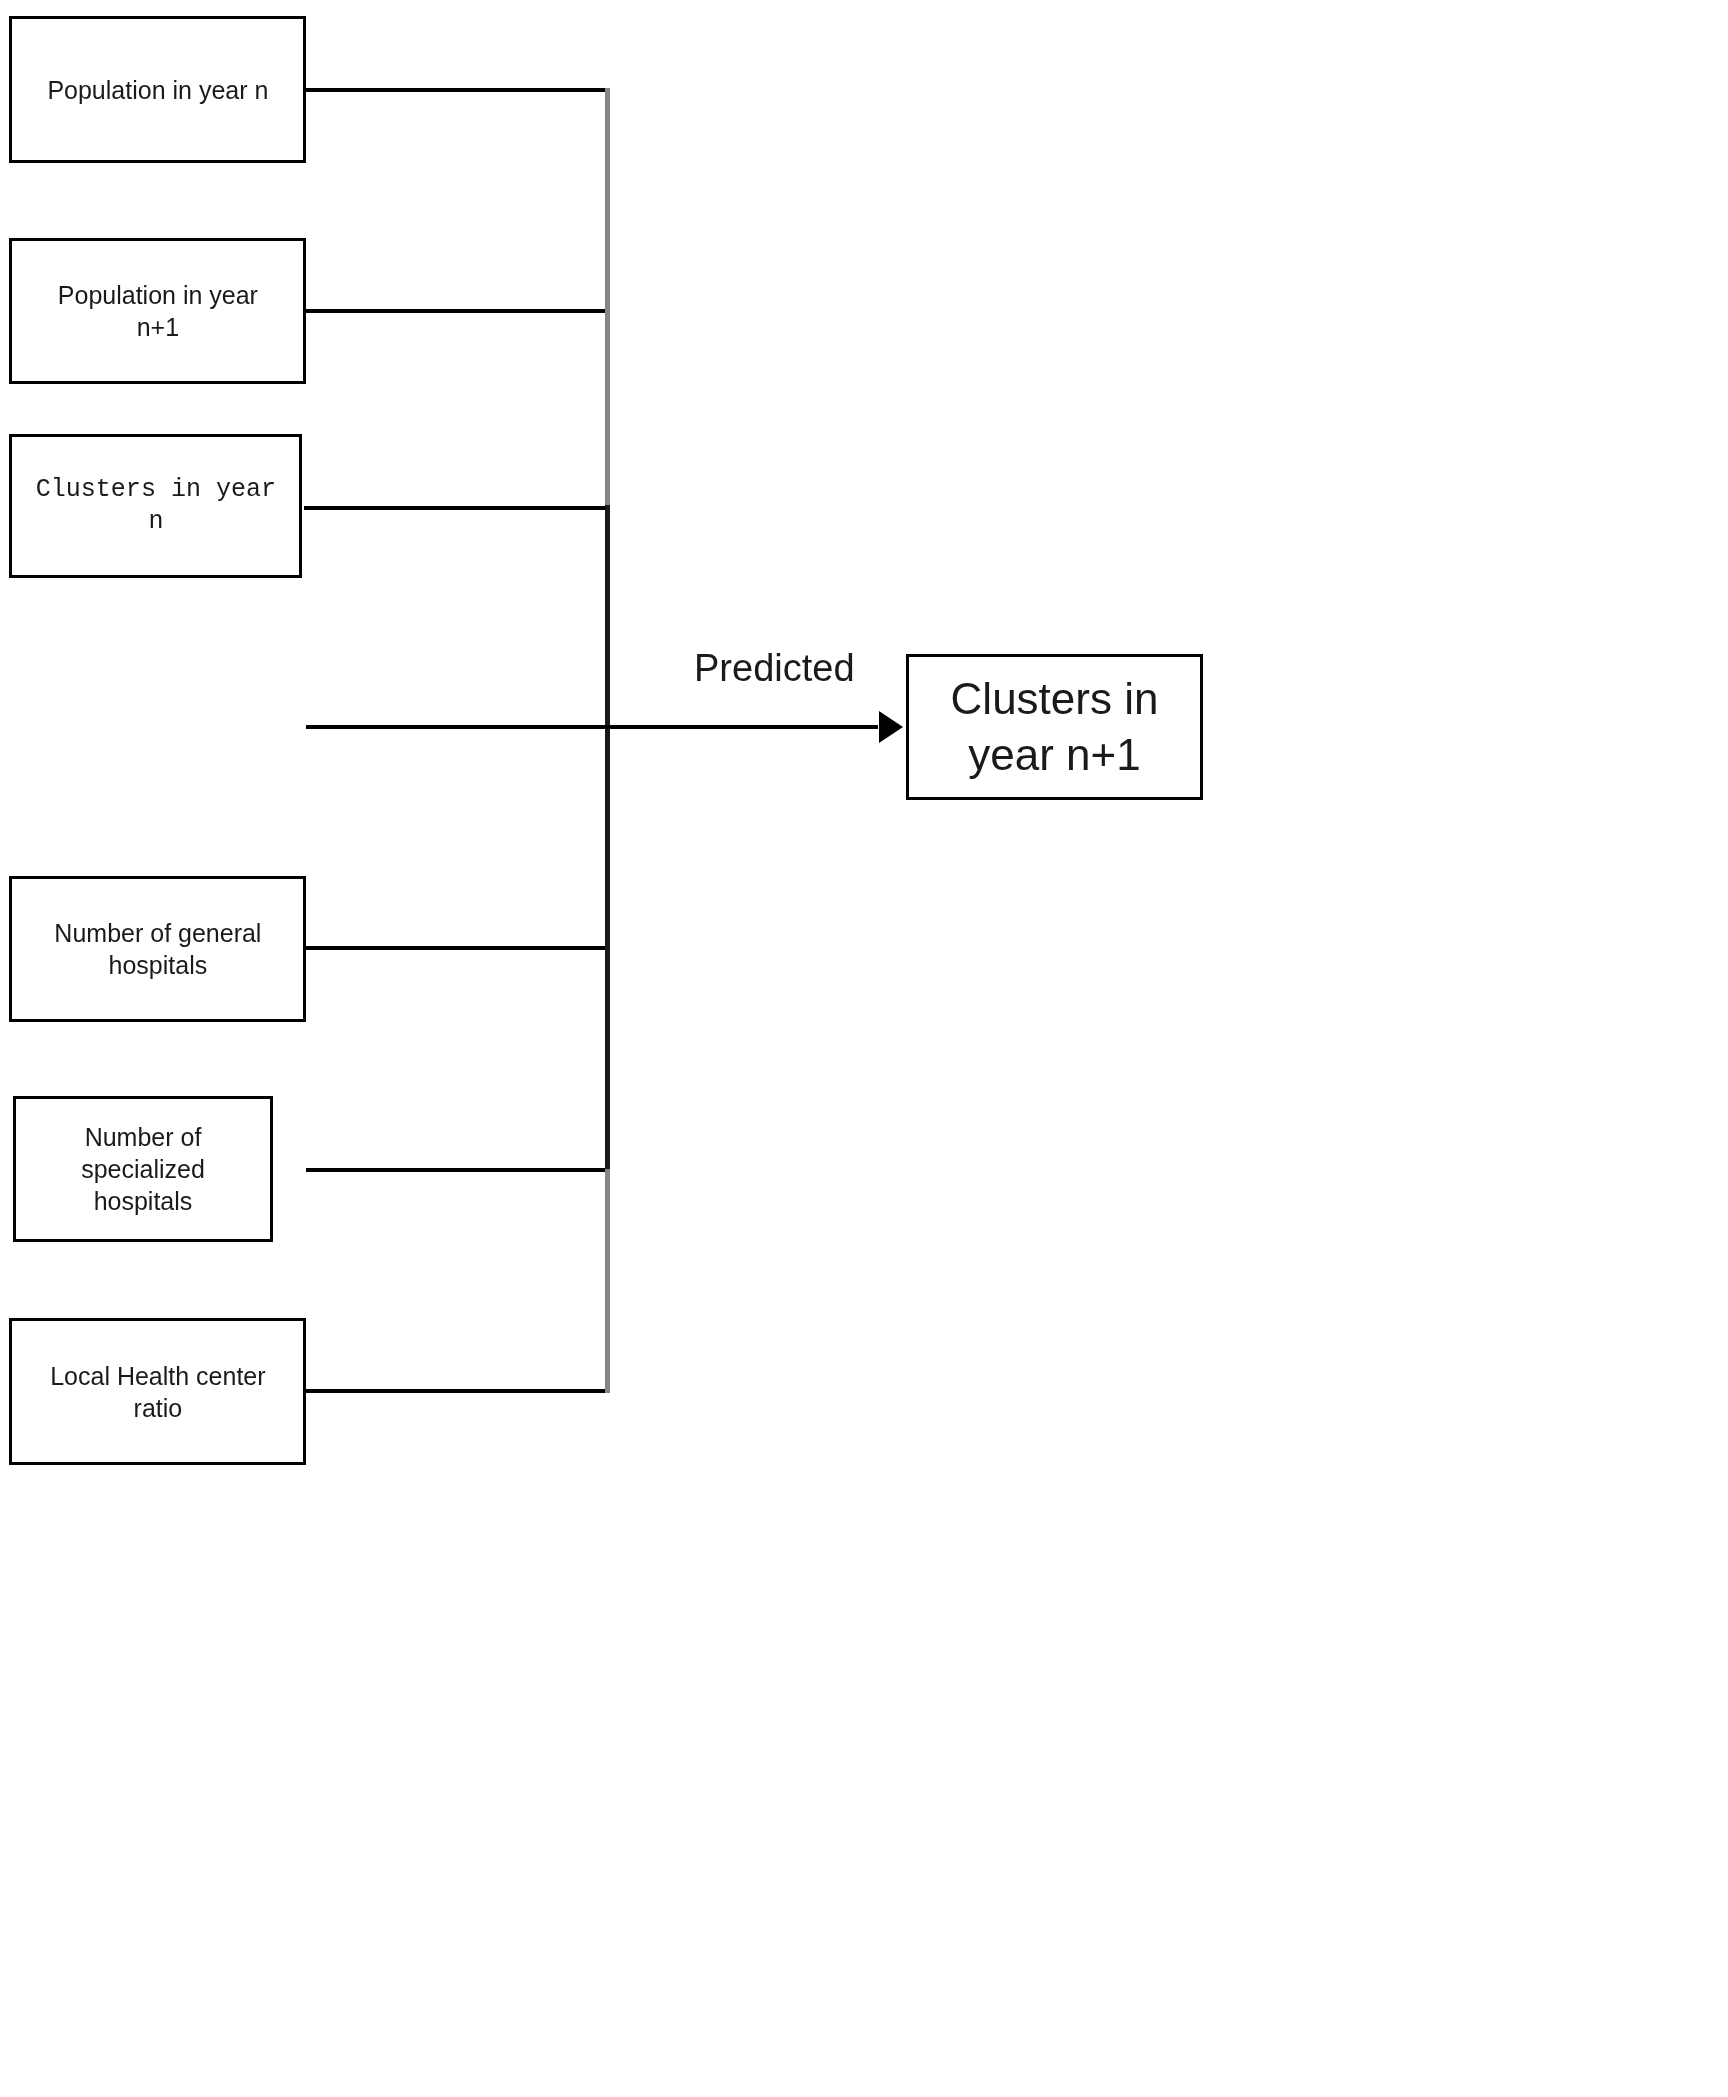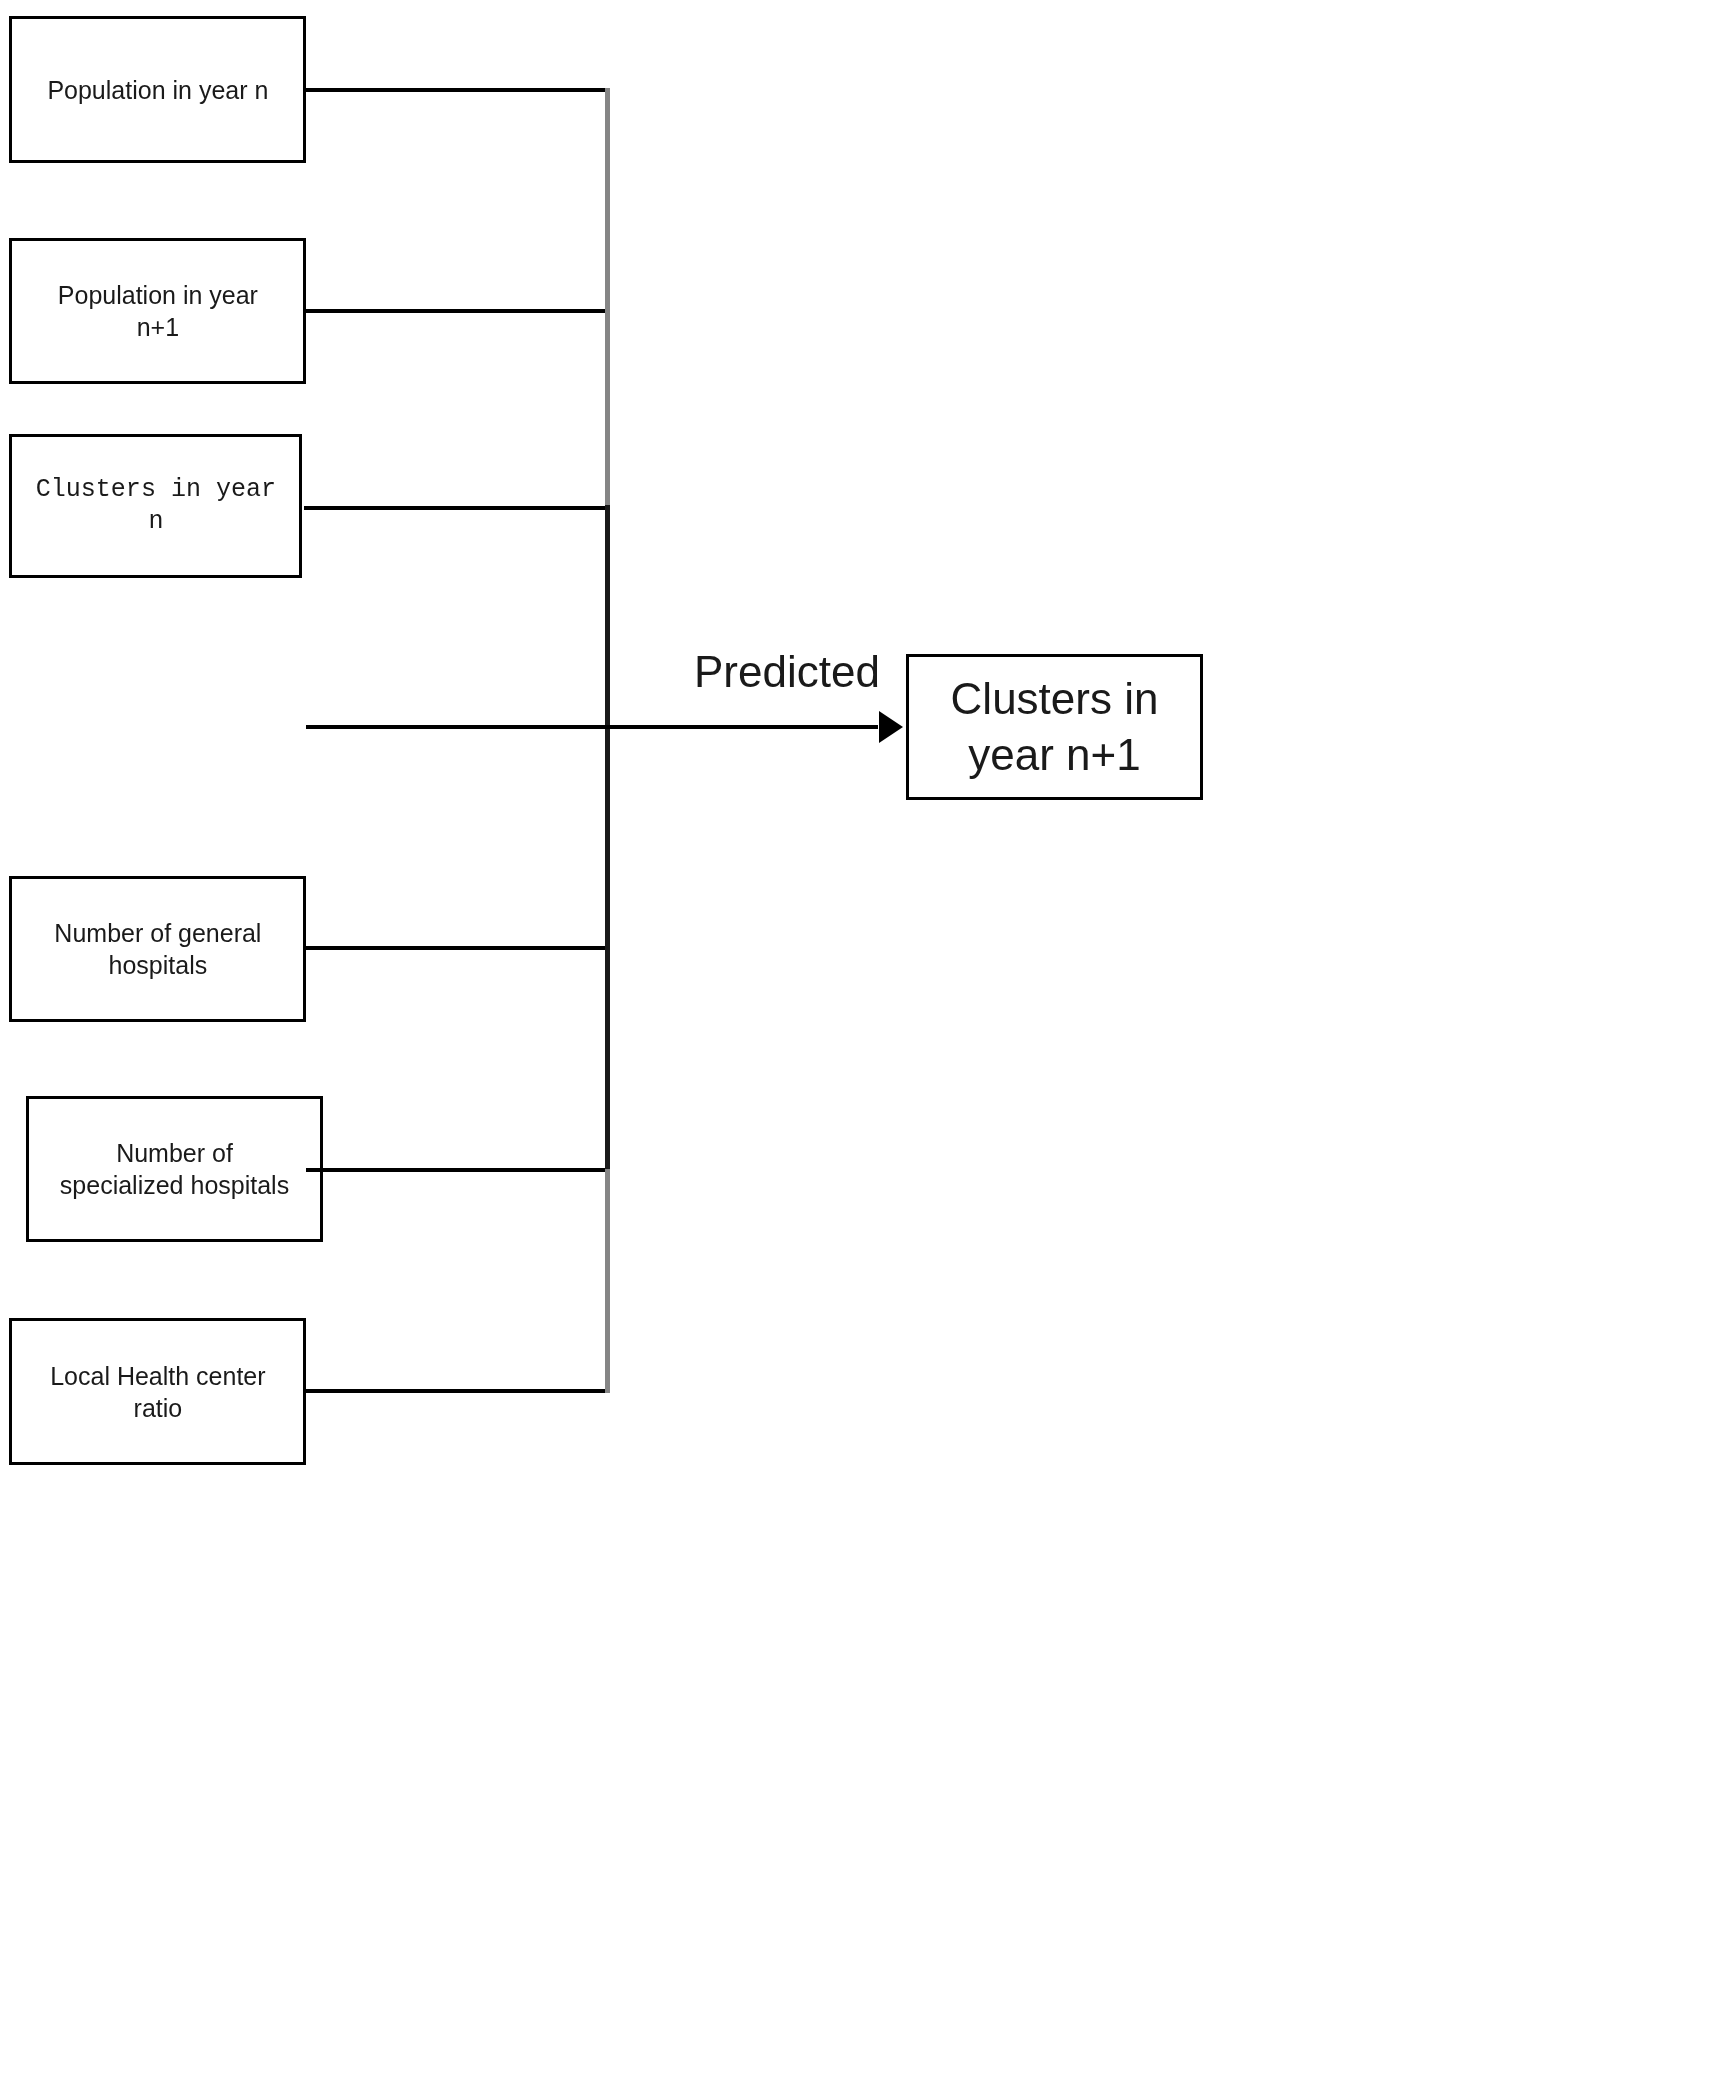--- a/index.html
+++ b/index.html
@@ -49,42 +49,42 @@
   .arrow-head {
     position: absolute;
     width: 0;
     height: 0;
     border-top: 16px solid transparent;
     border-bottom: 16px solid transparent;
     border-left: 24.5px solid #000000;
   }
   .edge-label {
     position: absolute;
-    font-size: 44px;
+    font-size: 38px;
     color: #1a1a1a;
     white-space: nowrap;
   }
 </style>
 </head>
 <body>
 
 <div id="canvas">
 
   <div class="node" style="left:9.4px; top:16px; width:297px; height:147px;">Population in year n</div>
 
   <div class="node" style="left:9.4px; top:238px; width:297px; height:146px;">Population in year
 n+1</div>
 
   <div class="node" style="left:9.4px; top:434px; width:293px; height:144px;font-family:Liberation Mono, monospace;">Clusters in year n</div>
 
 
   <div class="node" style="left:9.4px; top:876px; width:297px; height:146px;">Number of general
 hospitals</div>
 
-  <div class="node" style="left:26px; top:1096px; width:297px; height:146px;">Number of
+  <div class="node" style="left:13px; top:1096px; width:260px; height:146px;">Number of
 specialized hospitals</div>
 
   <div class="node" style="left:9.4px; top:1318px; width:297px; height:147px;">Local Health center
 ratio</div>
 
   <div class="edge-h" style="left:306px; top:88px;   width:303px;"></div>
   <div class="edge-h" style="left:306px; top:309px;  width:303px;"></div>
   <div class="edge-h" style="left:304px; top:506px;  width:305px;"></div>
   <div class="edge-h" style="left:306px; top:725px;  width:303px;"></div>
   <div class="edge-h" style="left:306px; top:946px; width:303px;"></div>

